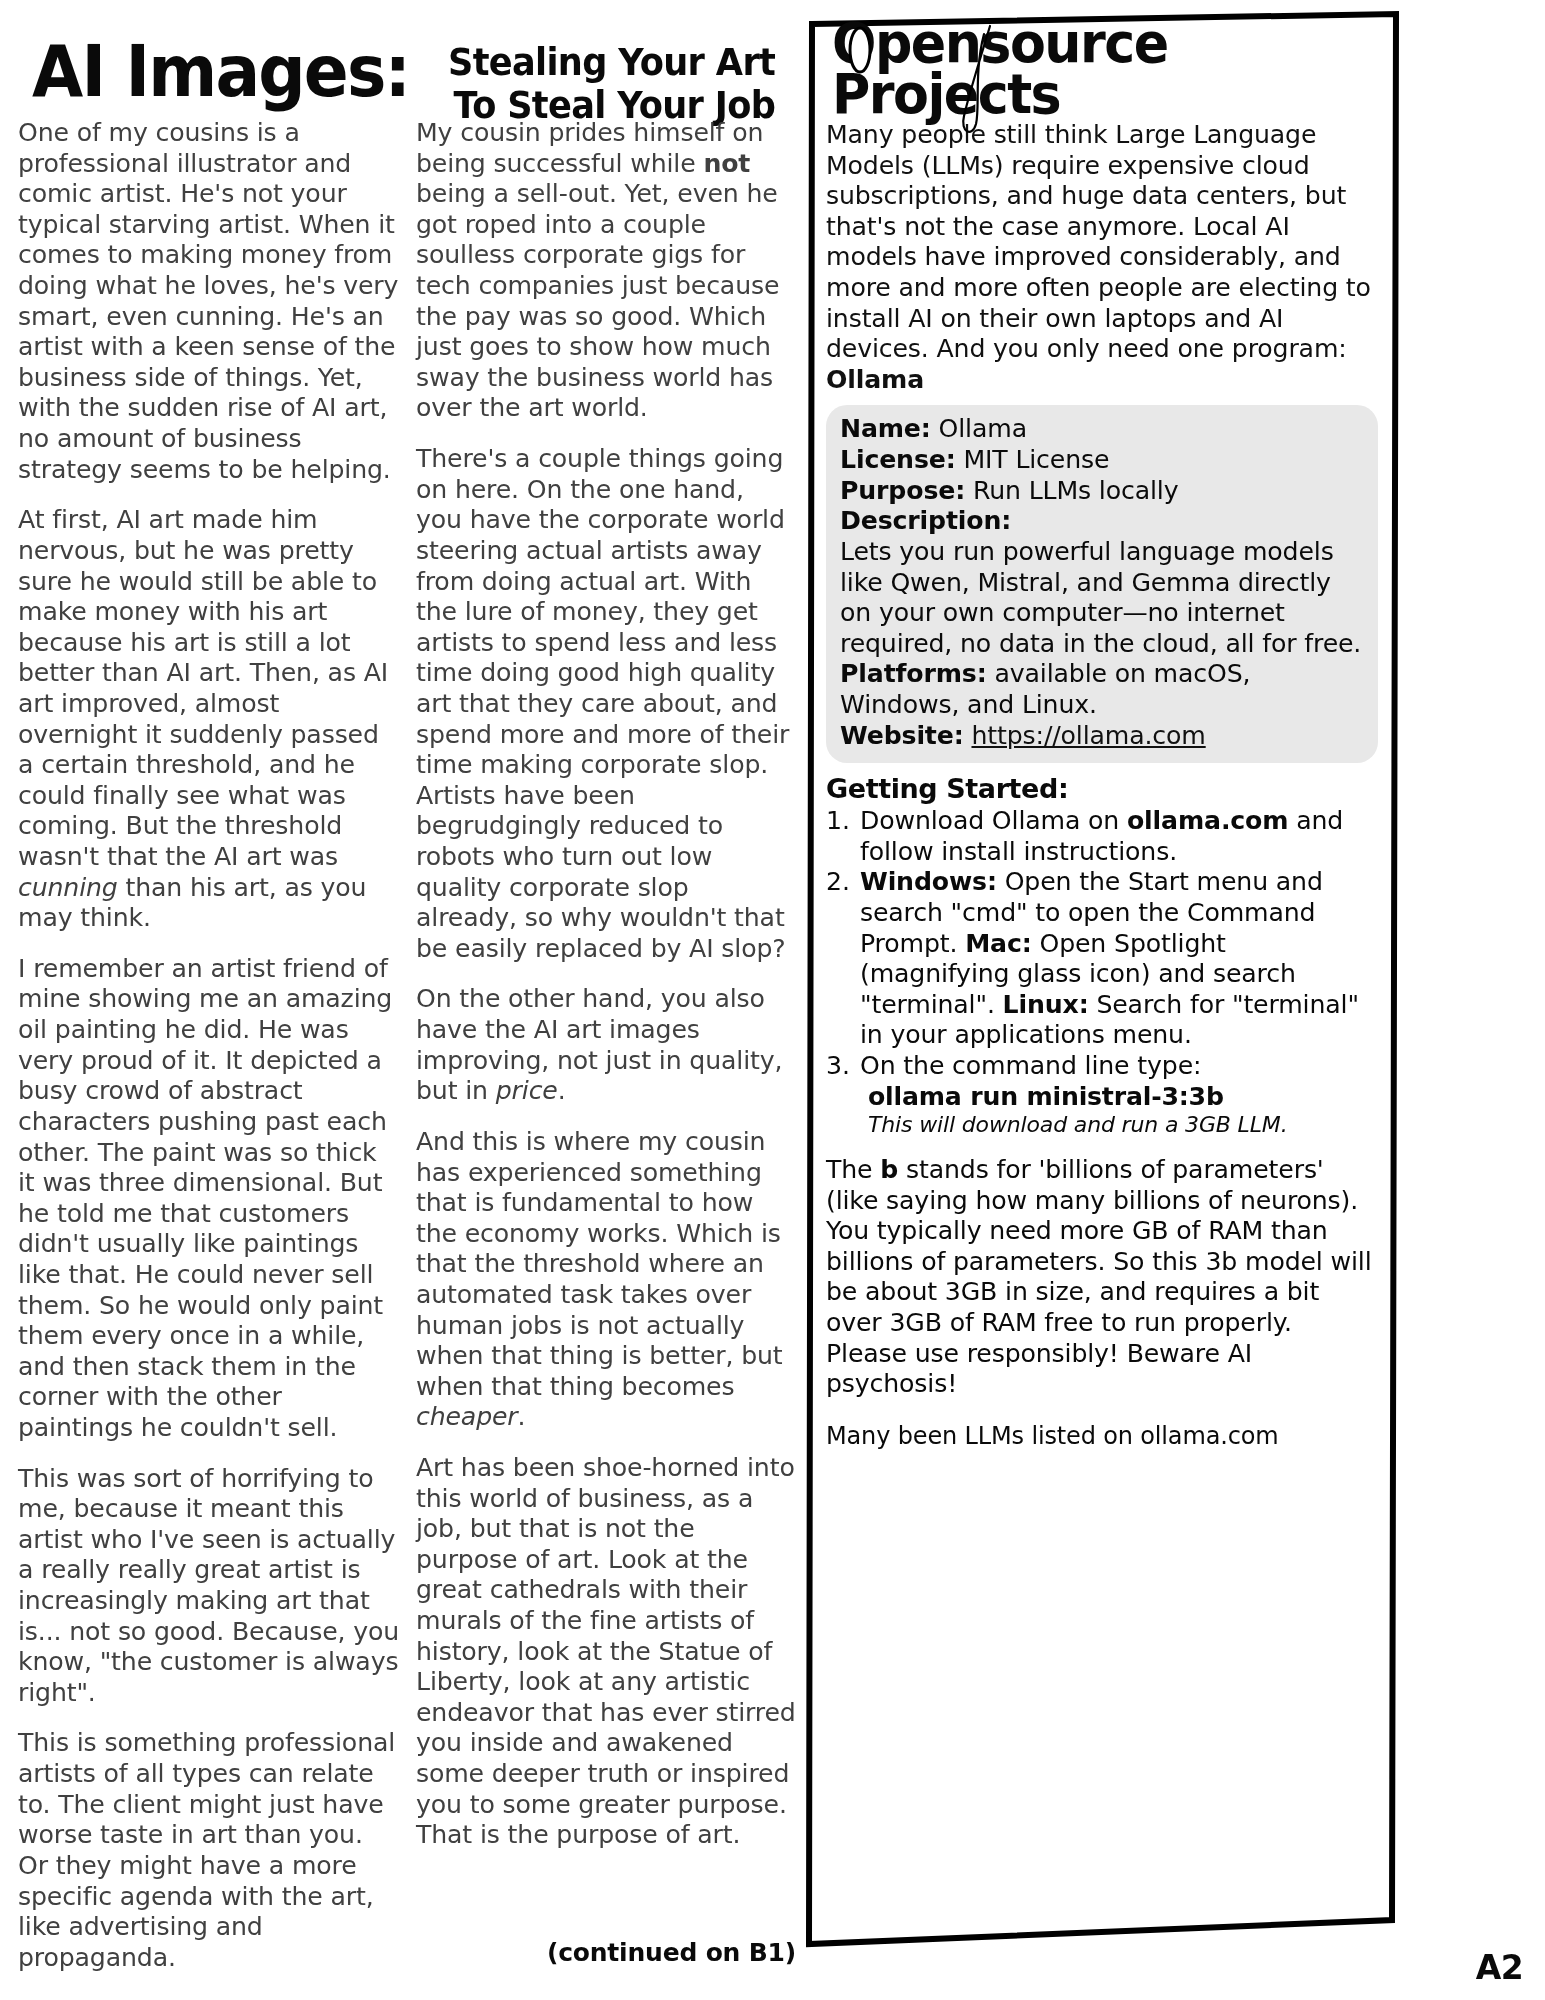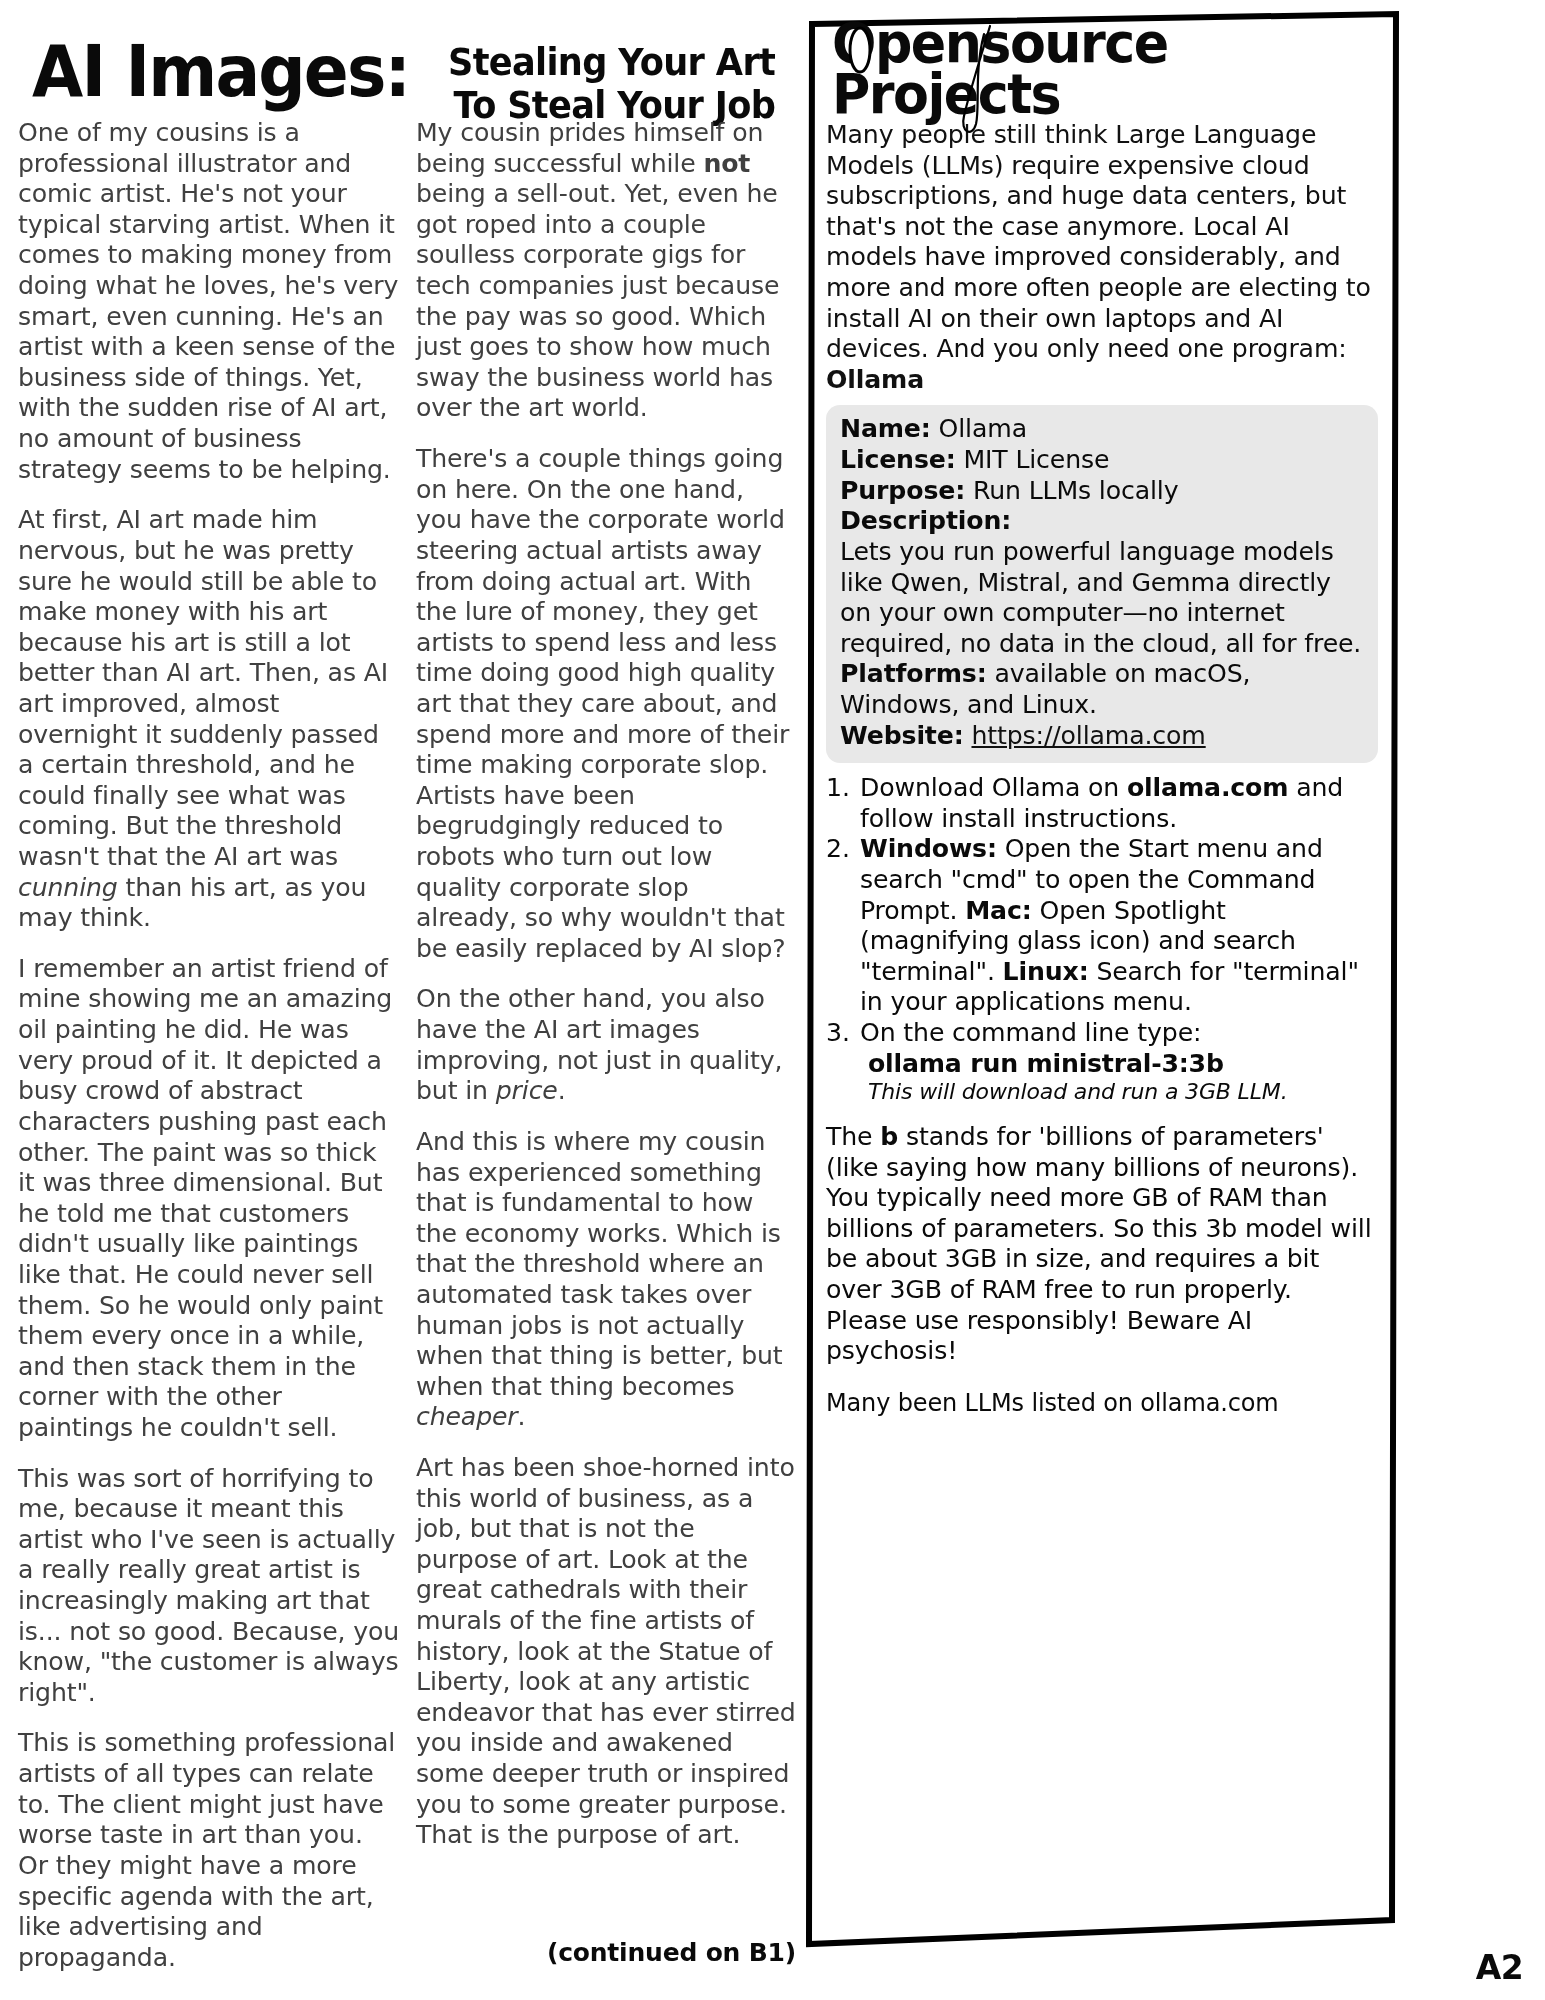--- a/index.html
+++ b/index.html
@@ -150,21 +150,21 @@
     font-size: 25.2px;
     line-height: 1.215;
     letter-spacing: -0.15px;
     color: #111;
     margin: 0 0 10px 0;
   }
   .sb-text b { font-weight: 700; }
 
   .info-card {
     background: #e8e8e8;
-    border-radius: 14px;
+    border-radius: 21px;
     padding: 9px 14px 12px 14px;
     margin: 4px 0 10px 0;
     font-size: 25.2px;
     line-height: 1.215;
     letter-spacing: -0.15px;
   }
   .info-card .row { margin: 0; }
   .info-card .lbl { font-weight: 700; }
   .info-card a, .info-card .link {
     text-decoration: underline;
@@ -308,20 +308,21 @@
         <p class="row">
           <span class="lbl">Platforms:</span>
           <span>available on macOS, Windows, and Linux.</span>
         </p>
         <p class="row">
           <span class="lbl">Website:</span>
           <span class="link">https://ollama.com</span>
         </p>
       </div>
 
+      <div class="gs-title">Getting Started:</div>
 
       <ol class="gs-list" id="gs-list">
           <li><span class="num">1.</span><span>Download Ollama on <b>ollama.com</b> and follow install instructions.</span></li>
           <li><span class="num">2.</span><span><b>Windows:</b> Open the Start menu and search "cmd" to open the Command Prompt.</span> <span><b>Mac:</b> Open Spotlight (magnifying glass icon) and search "terminal".</span> <span><b>Linux:</b> Search for "terminal" in your applications menu.</span> </li>
           <li><span class="num">3.</span><span>On the command line type:</span><span class="cmd">ollama run ministral-3:3b</span><span class="cmd-note">This will download and run a 3GB LLM.</span></li>
         </ol>
 
       <p class="sb-foot">The <b>b</b> stands for 'billions of parameters' (like saying how many billions of neurons). You typically need more GB of RAM than billions of parameters. So this 3b model will be about 3GB in size, and requires a bit over 3GB of RAM free to run properly. Please use responsibly! Beware AI psychosis!</p>
 
       <p class="sb-last">Many been LLMs listed on ollama.com</p>

